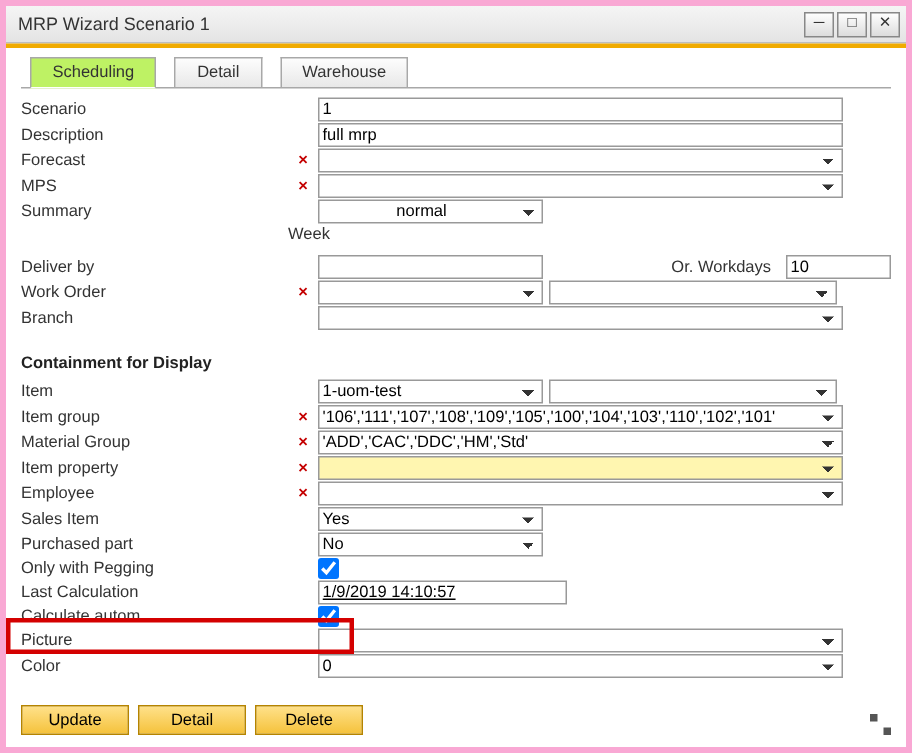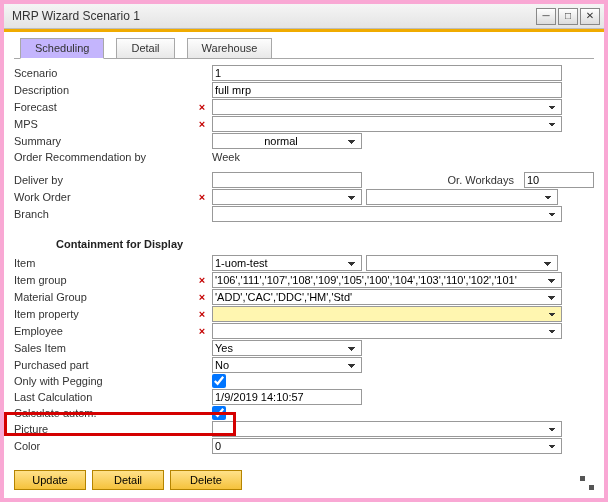--- a/index.html
+++ b/index.html
@@ -68,21 +68,21 @@
     background: linear-gradient(#fdfdfd, #e8e8e8);
     margin-right: 0px;
     font-size: 11px;
     cursor: pointer;
     position: relative;
     z-index: 1;
     margin-left: 12px;
   }
   .tab-first { margin-left: 6px; }
   .tab.active {
-    background: #c4b5fd;
+    background: #bef264;
     z-index: 3;
     border-bottom: 1px solid #fff;
     margin-bottom: -1px;
   }
   .tabline {
     position: absolute;
     left: 0; right: 0; bottom: 0;
     height: 1px;
     z-index: 2;
   }
@@ -140,21 +140,21 @@
     width: 14px;
     height: 14px;
     margin: 0;
   }
   .section-title {
     font-weight: bold;
     color: #222;
     padding-top: 8px;
     padding-bottom: 4px;
   }
-  .row-span { grid-column: 1 / span 3; margin-left: 42px; }
+  .row-span { grid-column: 1 / span 3; }
   .gap { height: 6px; grid-column: 1 / span 3; }
   .btnbar {
     position: absolute;
     left: 10px;
     bottom: 8px;
     display: flex;
     gap: 6px;
   }
   .gold-btn {
     min-width: 72px;
@@ -230,21 +230,20 @@
         <div class="field-cell">
             <input class="sel" style="width: 350px;" value="">
           </div>
 
         <div class="label">Summary</div>
         <div class="icon-cell"></div>
         <div class="field-cell">
             <input class="sel" style="width: 150px; text-align: center;" value="normal">
           </div>
 
-        <div class="label">Order Recommendation by</div>
         <div class="icon-cell"></div>
         <div class="field-cell">
             <span>Week</span>
           </div>
 
         <div class="gap"></div>
 
         <div class="label">Deliver by</div>
         <div class="icon-cell"></div>
         <div class="field-cell">
@@ -315,21 +314,21 @@
 
         <div class="label">Only with Pegging</div>
         <div class="icon-cell"></div>
         <div class="field-cell">
             <input type="checkbox" class="chk" checked="" style="">
           </div>
 
         <div class="label">Last Calculation</div>
         <div class="icon-cell"></div>
         <div class="field-cell">
-            <input class="inp" style="width: 150px;" value="1/9/2019 14:10:57">
+            <input class="inp" style="width: 166px; text-decoration: underline;" value="1/9/2019 14:10:57">
           </div>
 
         <div class="label">Calculate autom.</div>
         <div class="icon-cell"></div>
         <div class="field-cell">
             <input type="checkbox" class="chk" checked="" style="">
           </div>
 
         <div class="label">Picture</div>
         <div class="icon-cell"></div>

